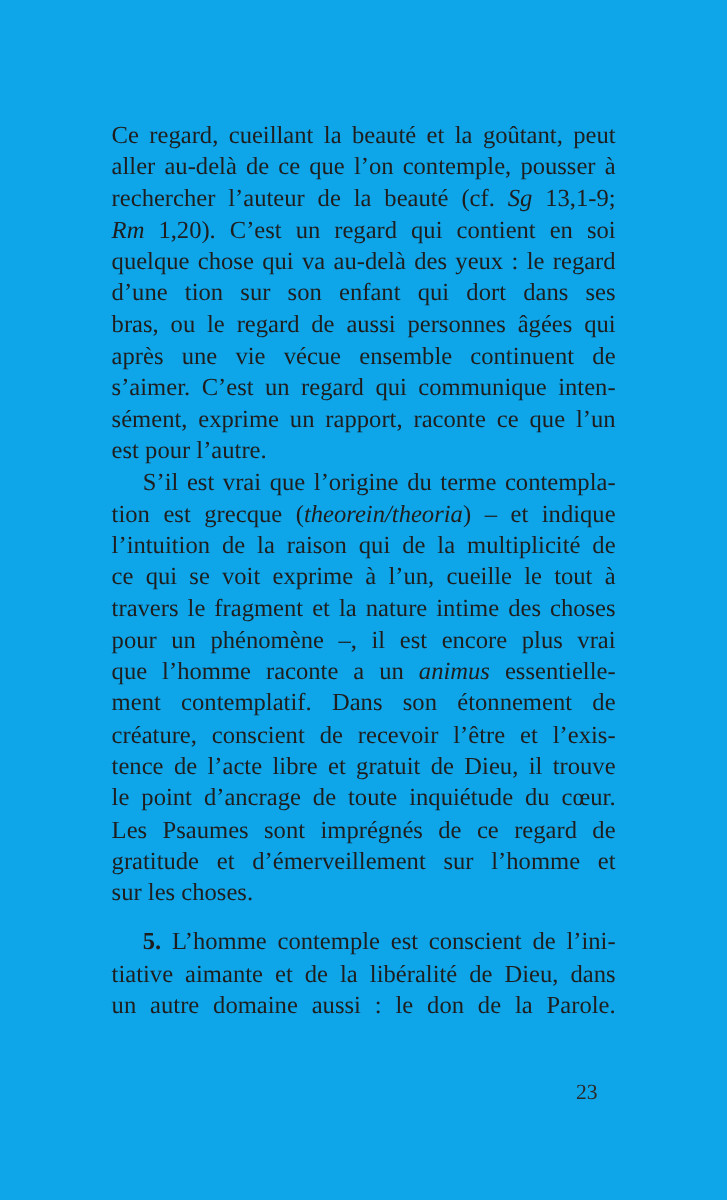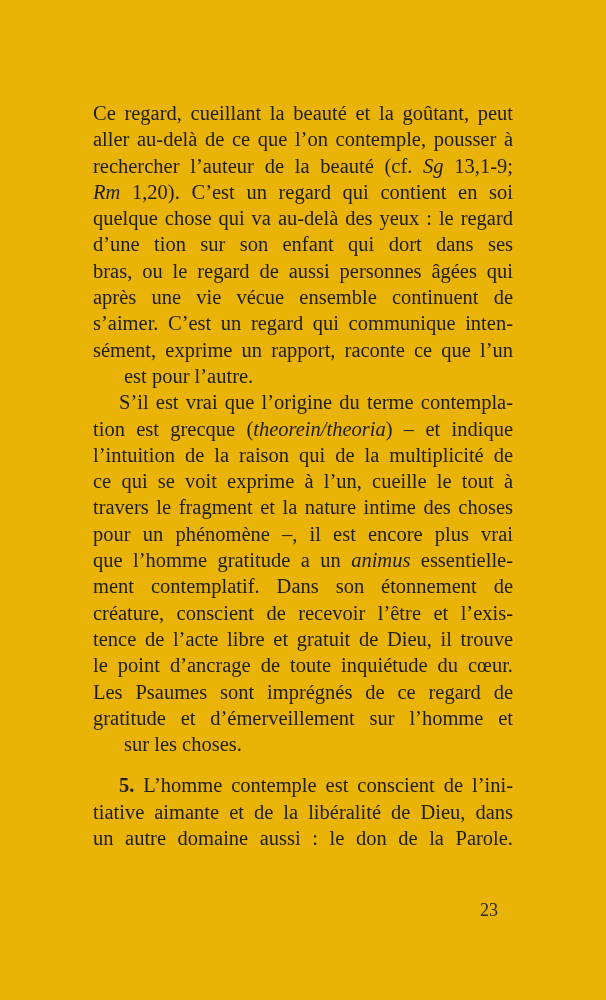--- a/index.html
+++ b/index.html
@@ -11,21 +11,21 @@
       width: 606px;
       height: 1000px;
       position: relative;
       overflow: hidden;
     }
     .page {
       position: absolute;
       left: 0; top: 0;
       width: 606px;
       height: 1000px;
-      background: #eab308;
+      background: #0ea5e9;
     }
     .text-block {
       position: absolute;
       left: 93px;
       top: 100px;
       width: 420px;
       font-family: "Liberation Serif", "DejaVu Serif", serif;
       font-size: 20.5px;
       color: #1e1e1e;
     }
@@ -34,21 +34,20 @@
       height: 26.3px;
       line-height: 26.3px;
       white-space: nowrap;
       text-align: justify;
       text-align-last: justify;
       overflow: visible;
     }
     .line.last {
       text-align: left;
       text-align-last: left;
-      margin-left: 31px;
     }
     .line.indent {
       padding-left: 26px;
     }
     .gap {
       display: block;
       height: 15px;
     }
     .line i, .line em { font-style: italic; }
     .num-bold { font-weight: bold; }
@@ -80,21 +79,21 @@
         <span class="line"><span>sément, exprime un rapport, raconte ce que l’un</span></span>
         <span class="line last"><span>est pour l’autre.</span></span>
       </div>
       <div>
         <span class="line indent"><span>S’il est vrai que l’origine du terme contempla-</span></span>
         <span class="line"><span>tion est grecque (</span><i>theorein/theoria</i><span>) – et indique</span></span>
         <span class="line"><span>l’intuition de la raison qui de la multiplicité de</span></span>
         <span class="line"><span>ce qui se voit exprime à l’un, cueille le tout à</span></span>
         <span class="line"><span>travers le fragment et la nature intime des choses</span></span>
         <span class="line"><span>pour un phénomène –, il est encore plus vrai</span></span>
-        <span class="line"><span>que l’homme gratitude a un </span><i>animus</i><span> essentielle-</span></span>
+        <span class="line"><span>que l’homme raconte a un </span><i>animus</i><span> essentielle-</span></span>
         <span class="line"><span>ment contemplatif. Dans son étonnement de</span></span>
         <span class="line"><span>créature, conscient de recevoir l’être et l’exis-</span></span>
         <span class="line"><span>tence de l’acte libre et gratuit de Dieu, il trouve</span></span>
         <span class="line"><span>le point d’ancrage de toute inquiétude du cœur.</span></span>
         <span class="line"><span>Les Psaumes sont imprégnés de ce regard de</span></span>
         <span class="line"><span>gratitude et d’émerveillement sur l’homme et</span></span>
         <span class="line last"><span>sur les choses.</span></span>
       </div>
       <span class="gap"></span>
       <div>

